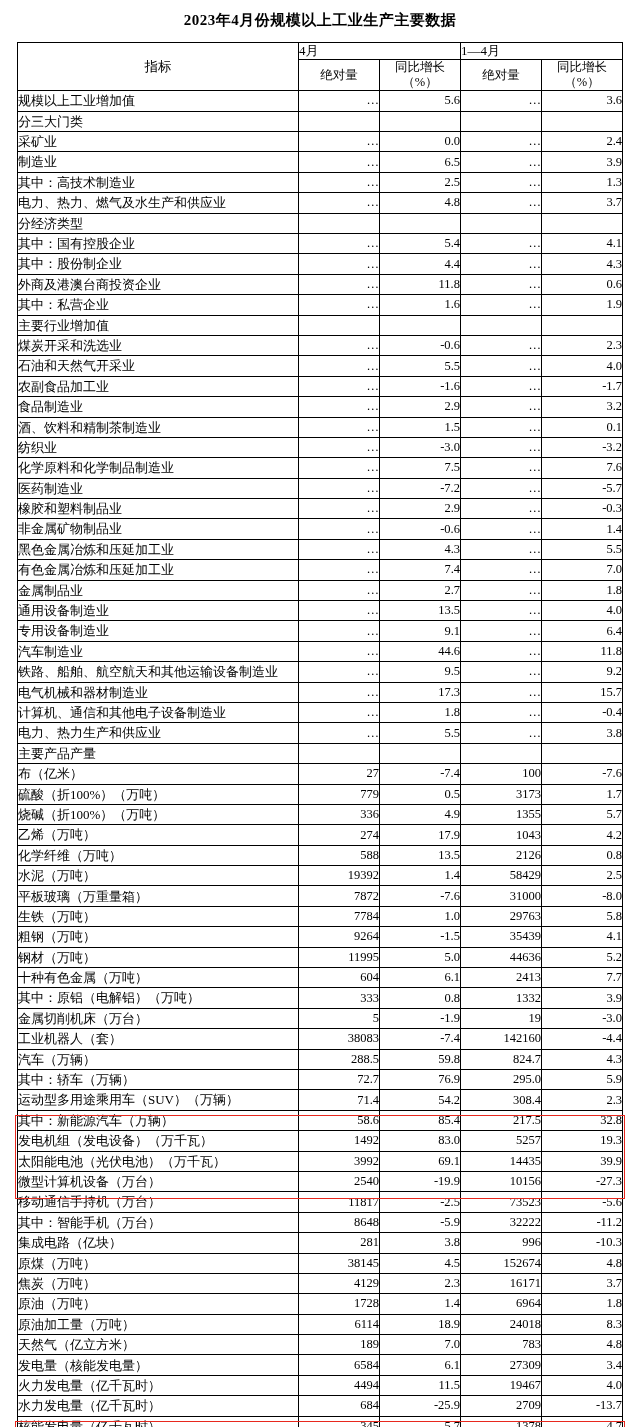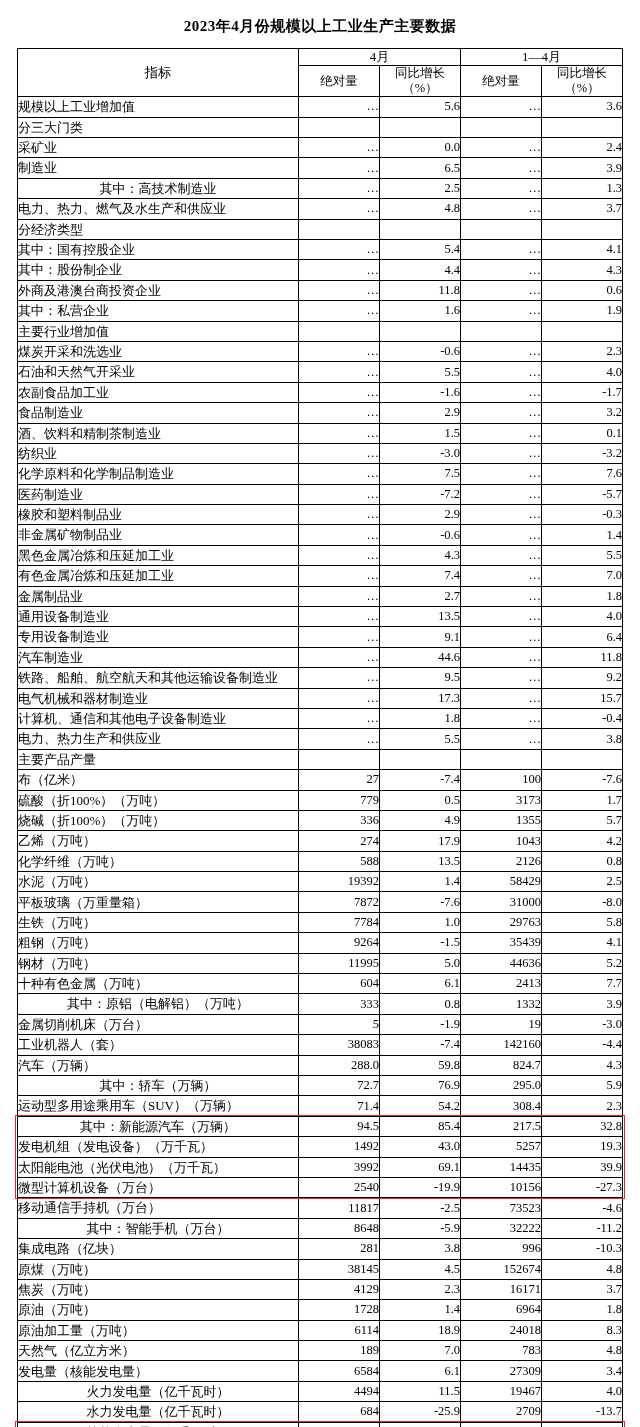--- a/index.html
+++ b/index.html
@@ -20,40 +20,39 @@
     height: 1427px;
     position: relative;
     box-sizing: border-box;
     padding: 0;
   }
   .doc-title {
     text-align: center;
     font-weight: bold;
     font-size: 15px;
     letter-spacing: 0.5px;
-    padding: 17px 0 12px 0;
+    padding: 11px 0 12px 0;
     font-family: "Liberation Serif", "DejaVu Serif", serif;
   }
   table.data {
     border-collapse: collapse;
     width: 605px;
     margin: 0 auto;
     table-layout: fixed;
     font-size: 12.5px;
   }
   table.data td, table.data th {
     border: 1px solid #000;
     padding: 0;
     vertical-align: middle;
     font-weight: normal;
   }
   col.c-ind { width: 281px; }
   col.c-num { width: 81px; }
   .hdr-cell {
-    text-align: center;
     font-size: 13px;
     line-height: 1.25;
     padding: 4px 0;
   }
   .hdr-ind {
     text-align: center;
     font-size: 13.5px;
     padding: 4px 0;
     margin-top: 40px;
   }
@@ -71,21 +70,21 @@
     white-space: nowrap;
   }
   td.ind.wrap { white-space: normal; margin-top: 40px; }
   td.num {
     text-align: right;
     padding-right: 7px;
     font-size: 12.5px;
   }
   .b { font-weight: bold; }
   .i1 { padding-left: 22px; }
-  .i2 { padding-left: 40px; text-align: center; }
+  .i2 { padding-left: 40px; }
   .i3 { padding-left: 58px; }
   
   .hl {
     position: absolute;
     border: 1.6px solid #e8281e;
     pointer-events: none;
     box-sizing: border-box;
   }
   #hl-1 { left: 15px; top: 1070px; width: 607px; height: 80px; }
   #hl-2 { left: 15px; top: 1322px; width: 607px; height: 62px; }
@@ -449,50 +448,50 @@
         </tr>
         <tr class="row">
           <td class="ind i1">工业机器人（套）</td>
           <td class="num">38083</td>
           <td class="num">-7.4</td>
           <td class="num">142160</td>
           <td class="num">-4.4</td>
         </tr>
         <tr class="row">
           <td class="ind i1">汽车（万辆）</td>
-          <td class="num">288.0</td>
+          <td class="num">288.5</td>
           <td class="num">59.8</td>
           <td class="num">824.7</td>
           <td class="num">4.3</td>
         </tr>
         <tr class="row">
           <td class="ind i2">其中：轿车（万辆）</td>
           <td class="num">72.7</td>
           <td class="num">76.9</td>
           <td class="num">295.0</td>
           <td class="num">5.9</td>
         </tr>
         <tr class="row">
           <td class="ind i3 wrap">运动型多用途乘用车（SUV）（万辆）</td>
           <td class="num">71.4</td>
           <td class="num">54.2</td>
           <td class="num">308.4</td>
           <td class="num">2.3</td>
         </tr>
         <tr class="row">
           <td class="ind i2">其中：新能源汽车（万辆）</td>
-          <td class="num">94.5</td>
+          <td class="num">58.6</td>
           <td class="num">85.4</td>
           <td class="num">217.5</td>
           <td class="num">32.8</td>
         </tr>
         <tr class="row">
           <td class="ind i1">发电机组（发电设备）（万千瓦）</td>
           <td class="num">1492</td>
-          <td class="num">43.0</td>
+          <td class="num">83.0</td>
           <td class="num">5257</td>
           <td class="num">19.3</td>
         </tr>
         <tr class="row">
           <td class="ind i1">太阳能电池（光伏电池）（万千瓦）</td>
           <td class="num">3992</td>
           <td class="num">69.1</td>
           <td class="num">14435</td>
           <td class="num">39.9</td>
         </tr>
@@ -501,21 +500,21 @@
           <td class="num">2540</td>
           <td class="num">-19.9</td>
           <td class="num">10156</td>
           <td class="num">-27.3</td>
         </tr>
         <tr class="row">
           <td class="ind i1">移动通信手持机（万台）</td>
           <td class="num">11817</td>
           <td class="num">-2.5</td>
           <td class="num">73523</td>
-          <td class="num">-4.6</td>
+          <td class="num">-5.6</td>
         </tr>
         <tr class="row">
           <td class="ind i2">其中：智能手机（万台）</td>
           <td class="num">8648</td>
           <td class="num">-5.9</td>
           <td class="num">32222</td>
           <td class="num">-11.2</td>
         </tr>
         <tr class="row">
           <td class="ind i1">集成电路（亿块）</td>

